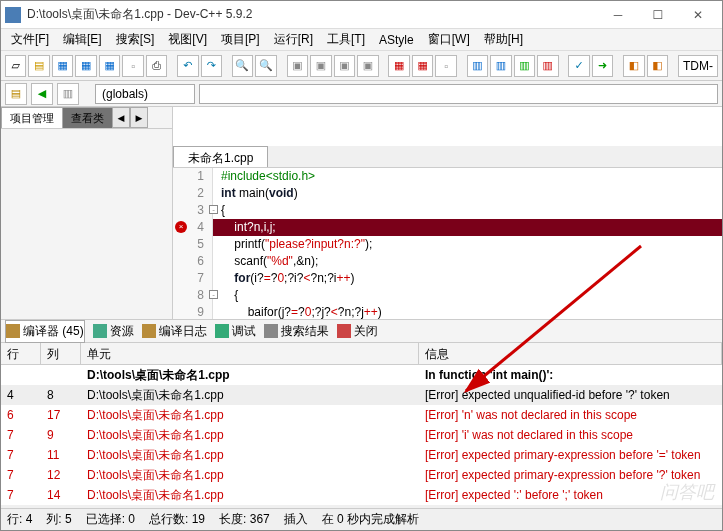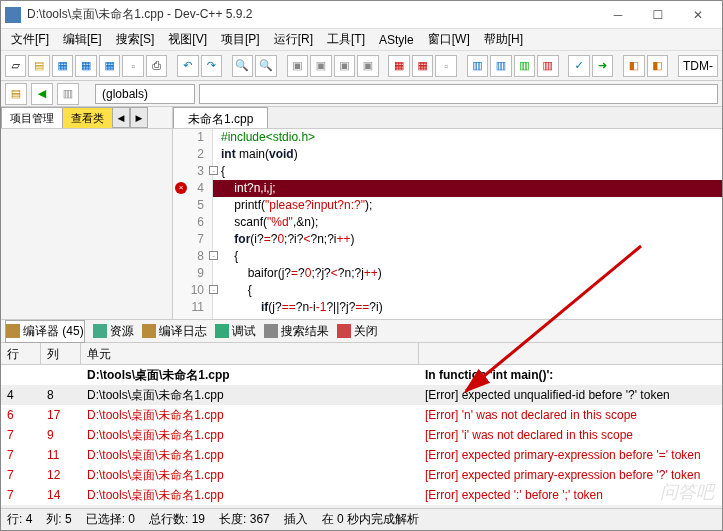--- a/index.html
+++ b/index.html
@@ -14,23 +14,23 @@
 .tbtn{width:22px;height:22px;border:1px solid #bbb;background:#fff;display:flex;align-items:center;justify-content:center;font-size:11px;}
 .tsep{width:6px;}
 .tlabel{padding:0 4px;border:1px solid #bbb;background:#fff;height:22px;display:flex;align-items:center;}
 .toolbar2{height:26px;background:#f4f4f4;display:flex;align-items:center;padding:2px 4px;gap:4px;border-bottom:1px solid #ccc;}
 .combo{height:20px;border:1px solid #aaa;background:#fff;padding:0 6px;display:flex;align-items:center;min-width:100px;}
 .combo.wide{flex:1;}
 .mainarea{display:flex;height:212px;background:#fff;}
 .leftpanel{width:172px;border-right:1px solid #ccc;background:#f4f4f4;}
 .lefttabs{display:flex;height:22px;border-bottom:1px solid #ccc;}
 .lefttab{padding:3px 8px;border:1px solid #aaa;border-bottom:none;background:#fff;margin-right:-1px;font-size:11px;}
-.lefttab.inactive{background:#fde047;}
+.lefttab.inactive{background:#737373;}
 .navbtn{width:18px;border:1px solid #aaa;background:#e8e8e8;display:flex;align-items:center;justify-content:center;font-size:9px;}
-.editor{flex:1;display:flex;flex-direction:column;overflow:hidden;}
+.editor{flex:1;display:flex;flex-direction:column;overflow:hidden;margin-top:39px;}
 .edtabs{height:22px;display:flex;border-bottom:1px solid #ccc;background:#f0f0f0;}
 .edtab{padding:3px 14px;border:1px solid #aaa;border-bottom:none;background:#fff;}
 .code{flex:1;font-family:Consolas,monospace;font-size:13px;overflow:hidden;background:#fff;position:relative;}
 .codeline{display:flex;height:17px;line-height:17px;}
 .gutter{width:40px;text-align:right;padding-right:8px;color:#888;background:#f8f8f8;border-right:1px solid #ddd;position:relative;}
 .fold{position:absolute;right:-6px;top:3px;width:9px;height:9px;border:1px solid #888;background:#fff;font-size:8px;line-height:7px;text-align:center;}
 .errmark{position:absolute;left:2px;top:2px;width:12px;height:12px;border-radius:50%;background:#c00;color:#fff;font-size:8px;line-height:12px;text-align:center;}
 .codetxt{padding-left:8px;white-space:pre;}
 .hl-line{background:#7a0019;color:#fff;}
 .hl-line .codetxt{color:#fff;}
@@ -218,20 +218,21 @@
       <span class="bico" style="background:#c44"></span>
       <span>关闭</span>
     </div>
 </div>
 
 <div class="errgrid">
   <div class="gridhead">
     <div class="gh c1">行</div>
     <div class="gh c2">列</div>
     <div class="gh c3">单元</div>
+    <div class="gh c4">信息</div>
   </div>
   <div id="gridbody">
       <div class="gridrow boldrow">
         <div class="gc c1"></div>
         <div class="gc c2"></div>
         <div class="gc c3">D:\tools\桌面\未命名1.cpp</div>
         <div class="gc c4">In function 'int main()':</div>
       </div>
       <div class="gridrow selrow">
         <div class="gc c1">4</div>

